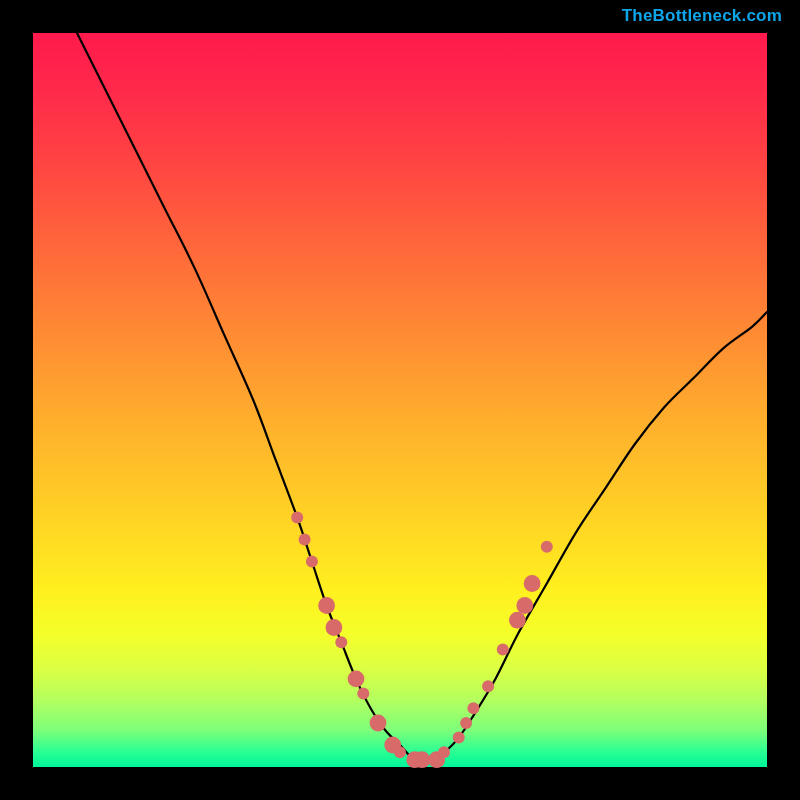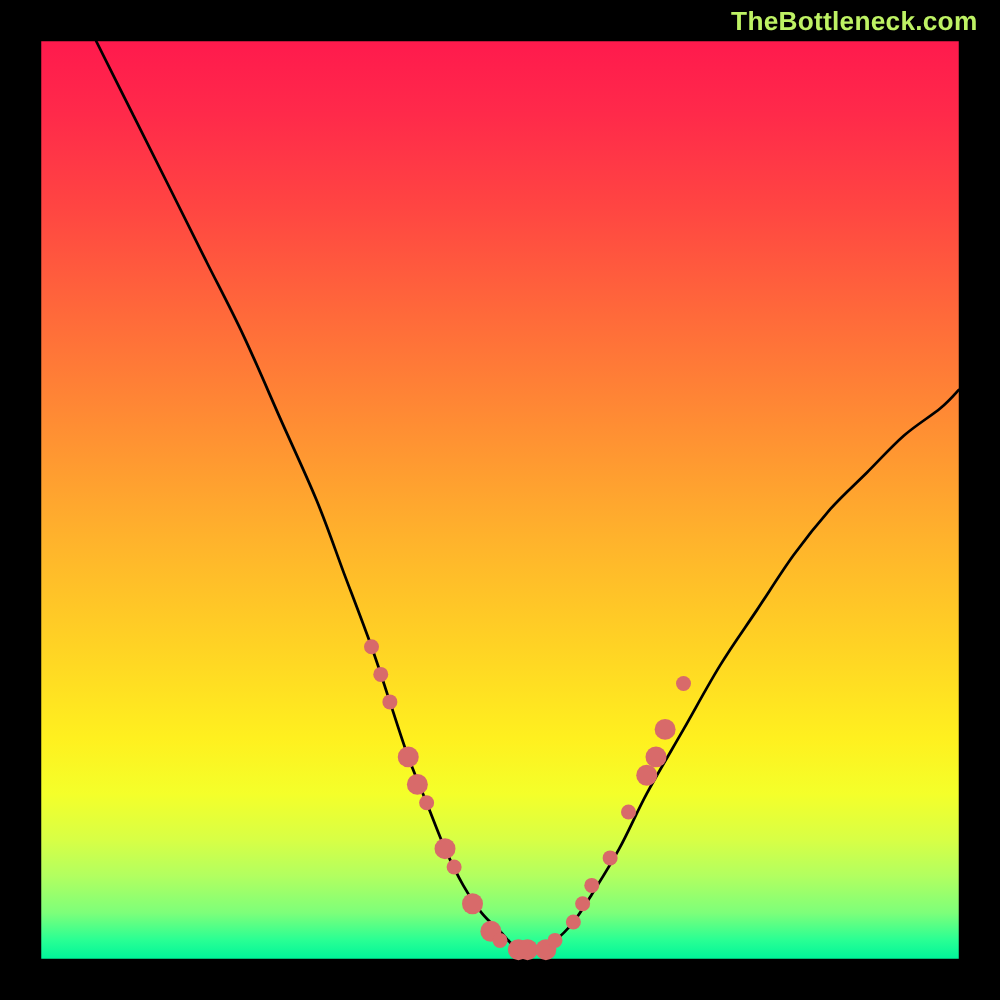--- a/index.html
+++ b/index.html
@@ -41,22 +41,22 @@
       #b2ff60 91%,
       #7dff7a 95%,
       #28ff94 98%,
       #00f59a 100%
     );
   }
   .watermark {
     position: absolute;
     top: 6px;
     right: 18px;
-    color: #bef264;
-    font-size: 21px;
+    color: #0ea5e9;
+    font-size: 17px;
     font-weight: 600;
     letter-spacing: 0.2px;
     user-select: none;
   }
   svg.curve {
     position: absolute;
     left: 0;
     top: 0;
     width: 734px;
     height: 734px;

